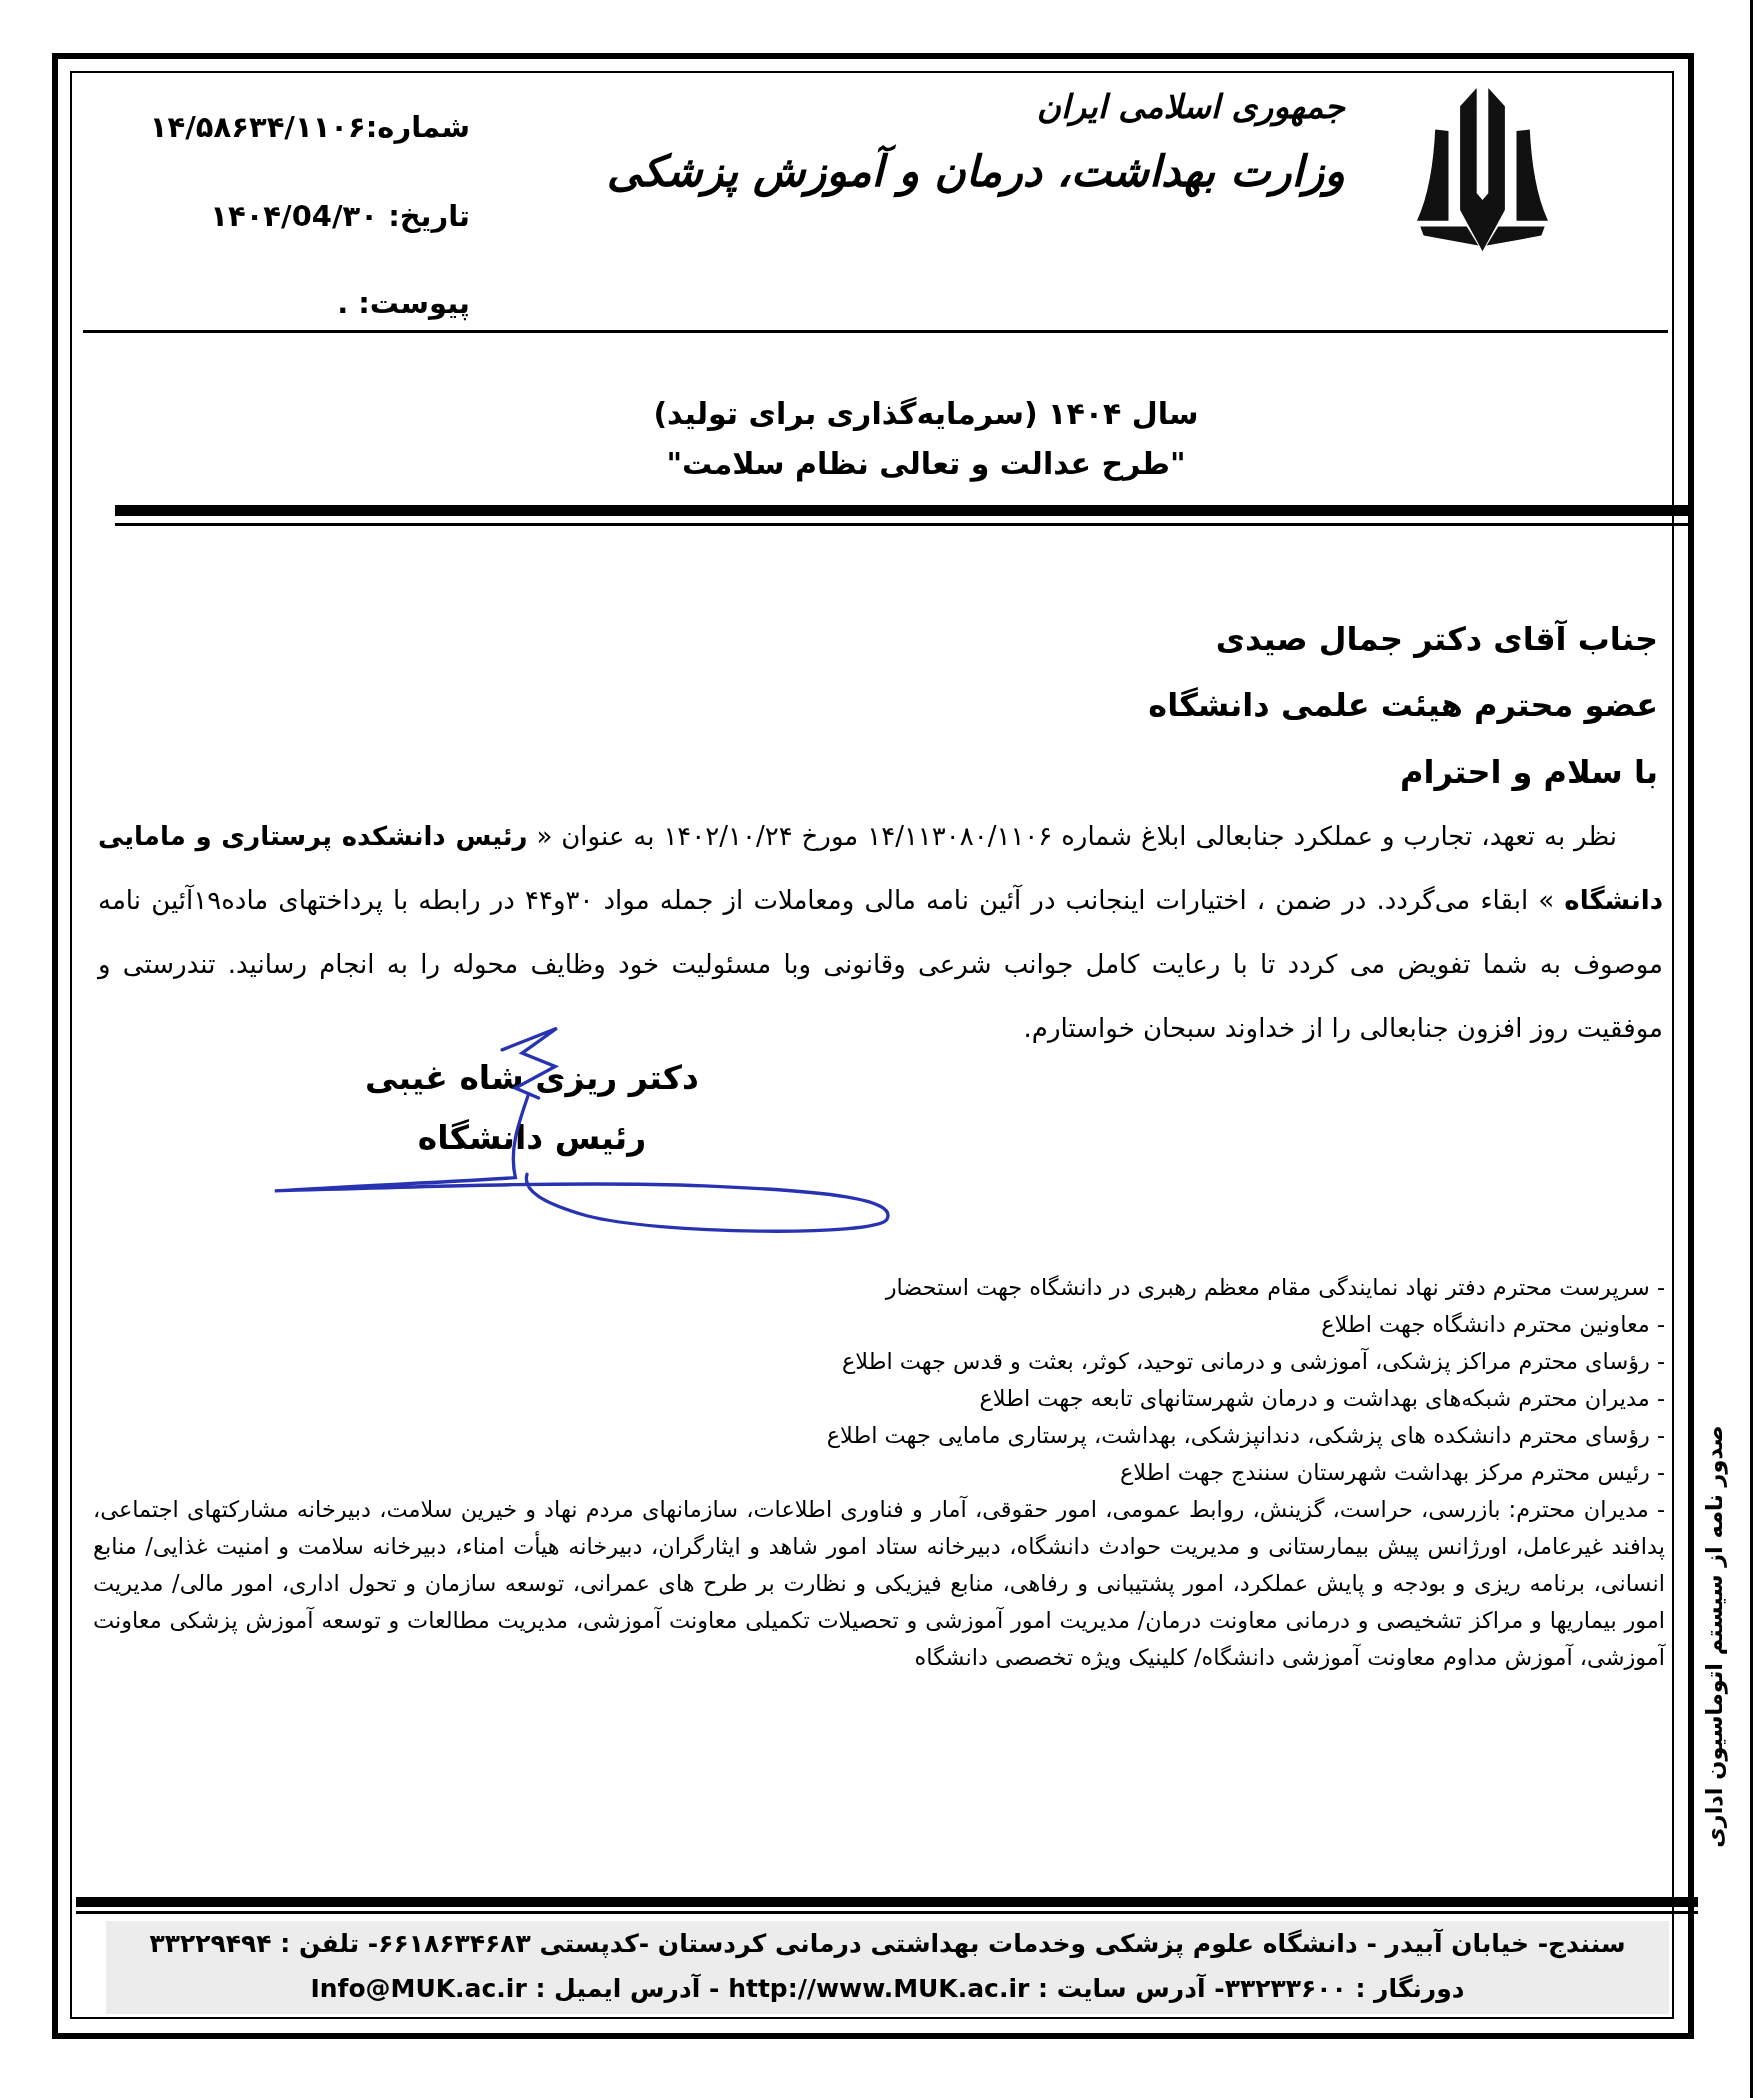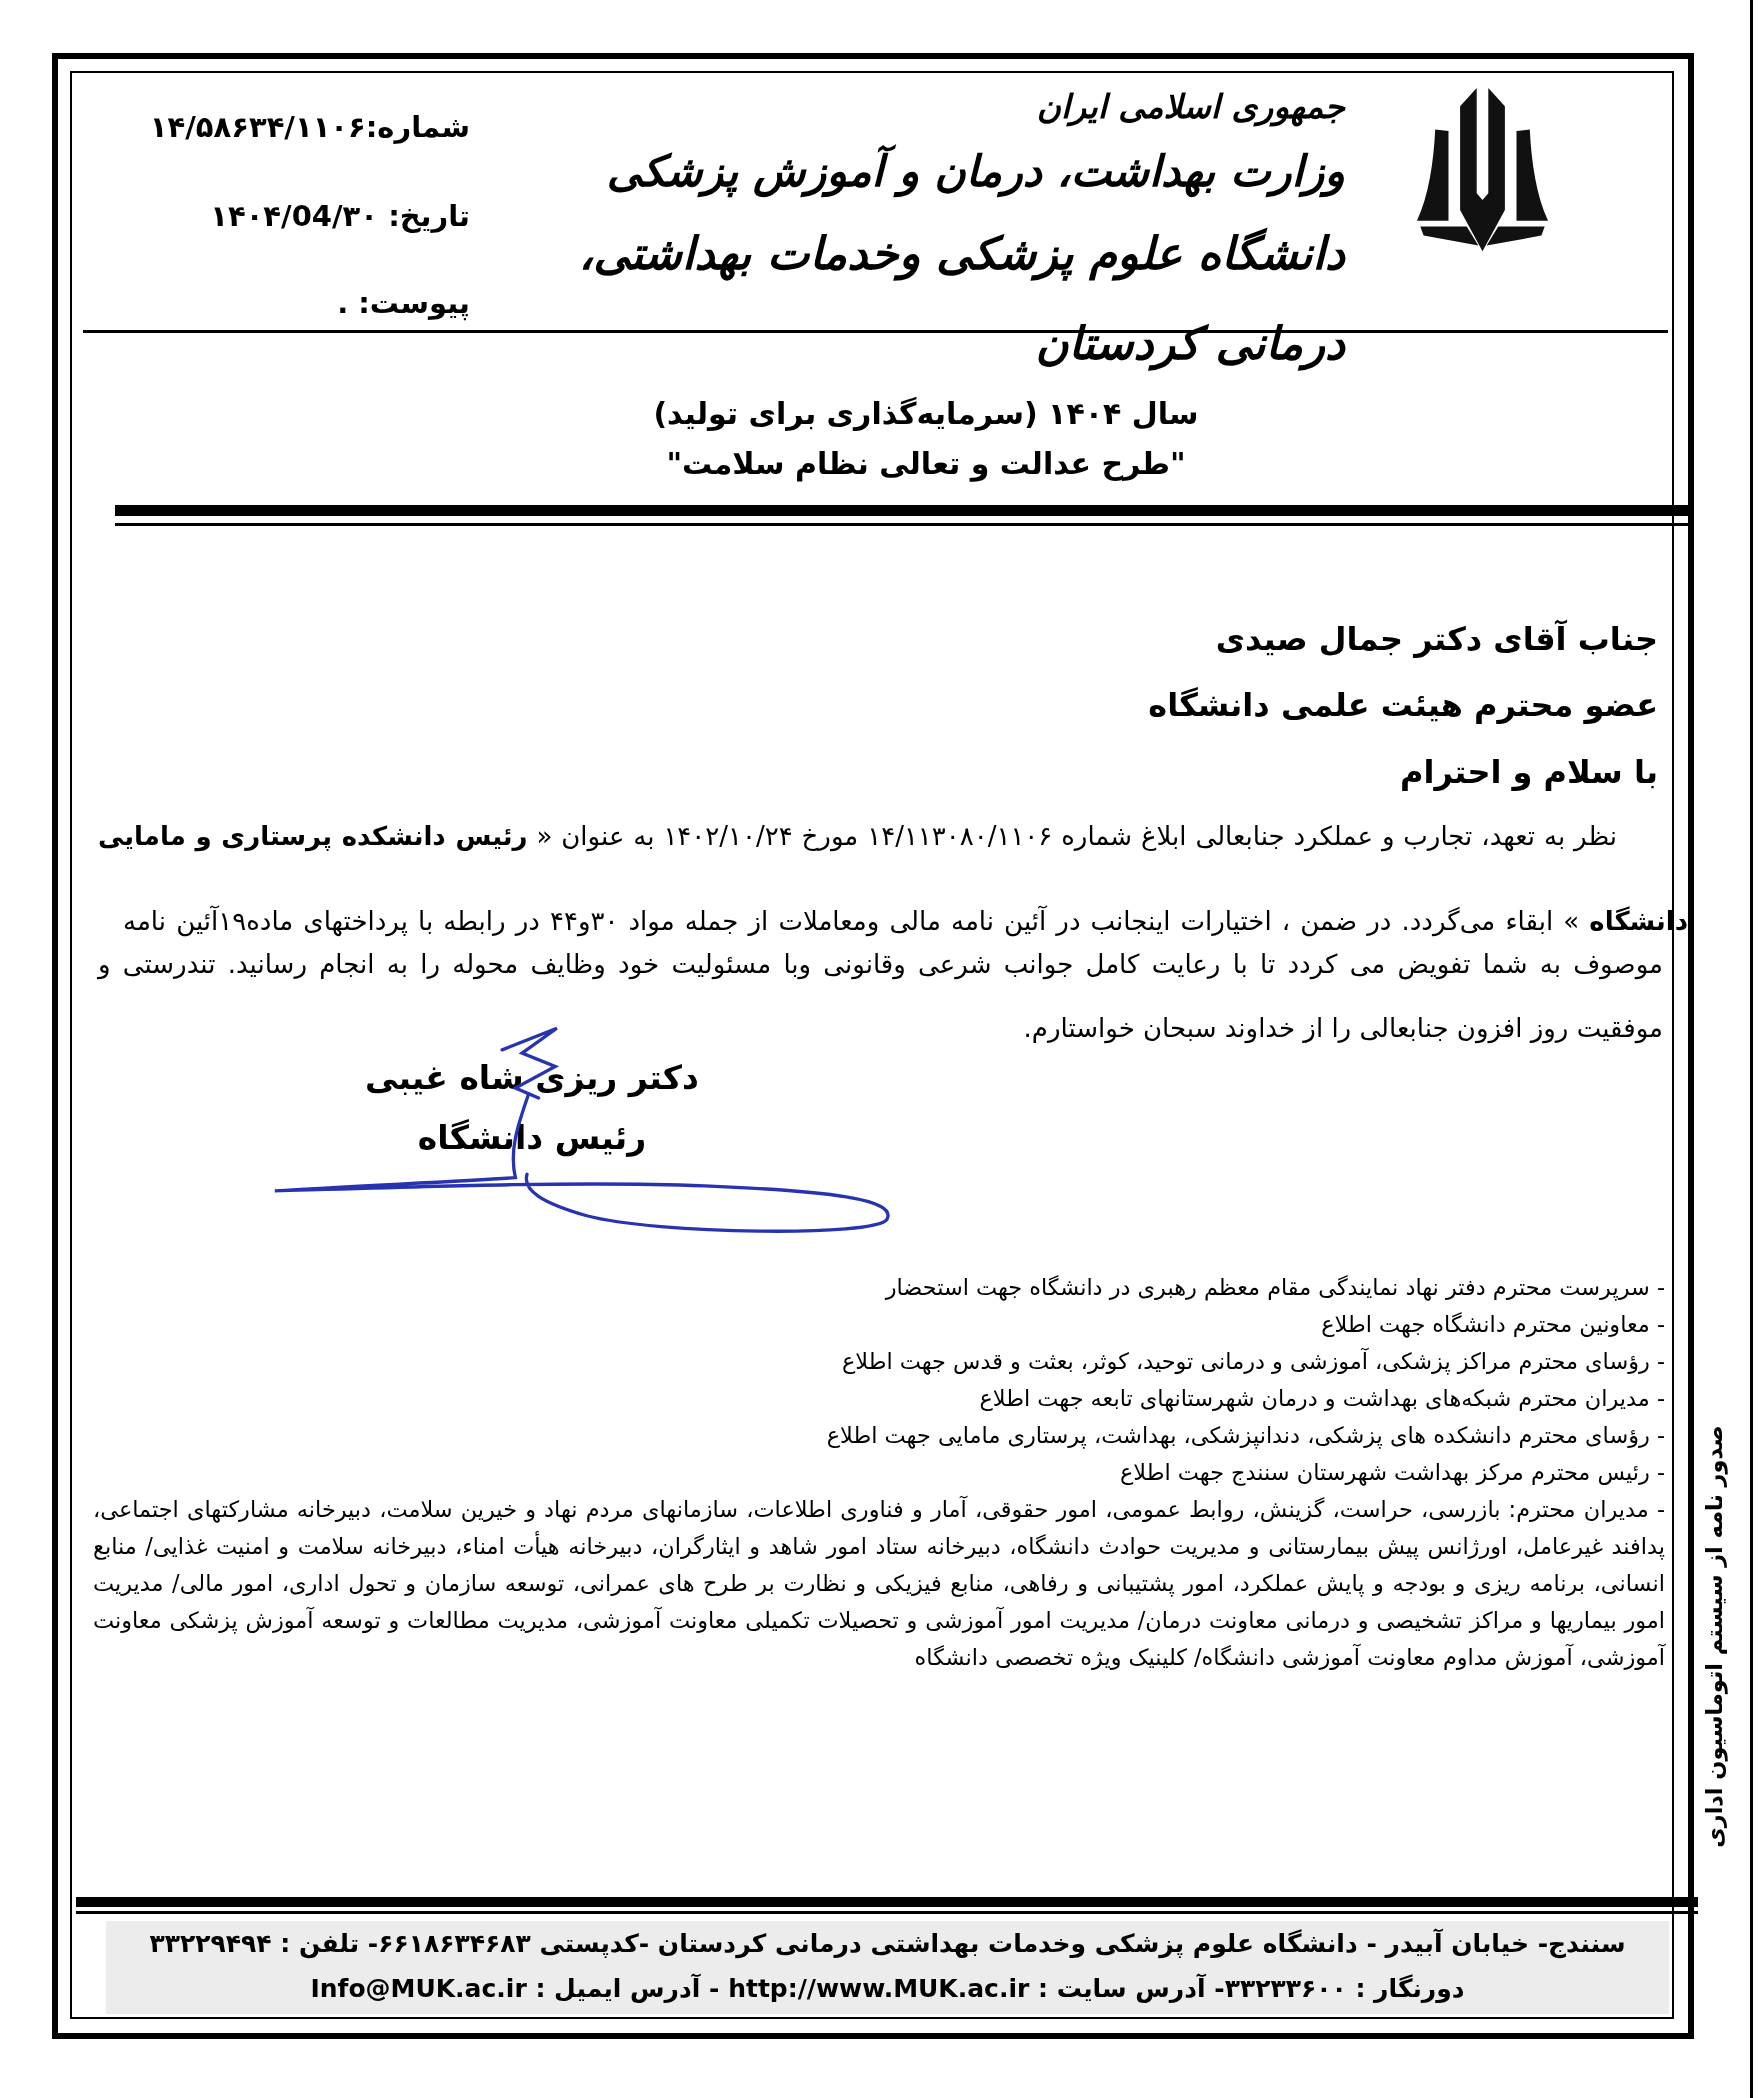--- a/index.html
+++ b/index.html
@@ -32,21 +32,21 @@
   
   .to-line{right:101px;width:997px;font-size:32px;font-weight:bold;text-align:right;direction:rtl;}
   #to-name{top:620px;}
   #to-role{top:686px;}
   #to-salutation{top:753px;}
   
   .body-line{left:98px;width:1565px;direction:rtl;font-size:26px;line-height:64px;
              text-align:justify;text-align-last:justify;}
   .body-line b{font-weight:bold;}
   #body-l1{top:804px;text-indent:46px;}
-  #body-l2{top:889px;margin-left:25px;}
+  #body-l2{top:868px;}
   #body-l3{top:932px;}
   #body-l4{top:996px;text-align:right;text-align-last:right;}
   
   .signer{left:316px;top:1048px;width:432px;text-align:center;direction:rtl;
           font-size:33px;font-weight:bold;line-height:60px;}
   .sig-svg{left:223px;top:1015px;width:764px;height:224px;}
   
   .cc{left:93px;top:1269px;width:1572px;direction:rtl;font-size:22.4px;line-height:37px;}
   .cc-heading{font-weight:normal;}
   .cc-item{text-align:right;}
@@ -77,21 +77,20 @@
 <div class="abs hdr-field" id="field-date">
   <span>تاریخ:</span> <span>۱۴۰۴/04/۳۰</span>
 </div>
 <div class="abs hdr-field" id="field-attachment">
   <span>پیوست:</span> <span>.</span>
 </div>
 
 <div class="abs titles">
   <div class="title-line t1">جمهوری اسلامی ایران</div>
   <div class="title-line t2">وزارت بهداشت، درمان و آموزش پزشکی</div>
-  <div class="title-line t3">دانشگاه علوم پزشکی وخدمات بهداشتی، درمانی کردستان</div>
 </div>
 
 <svg class="abs logo" viewBox="0 0 170 215">
   <g fill="#111111">
     <path d="M78,8 L78,135 L85,143 L92,135 L92,8 L112,30 L112,155 L85,205 L58,155 L58,30 Z"></path>
     <path d="M28,58 L44,60 L44,168 L6,168 C20,138 26,98 28,58 Z"></path>
     <path d="M142,58 L126,60 L126,168 L164,168 C150,138 144,98 142,58 Z"></path>
     <path d="M10,175 L66,175 L80,198 L14,186 Z"></path>
     <path d="M160,175 L104,175 L90,198 L156,186 Z"></path>
   </g>

